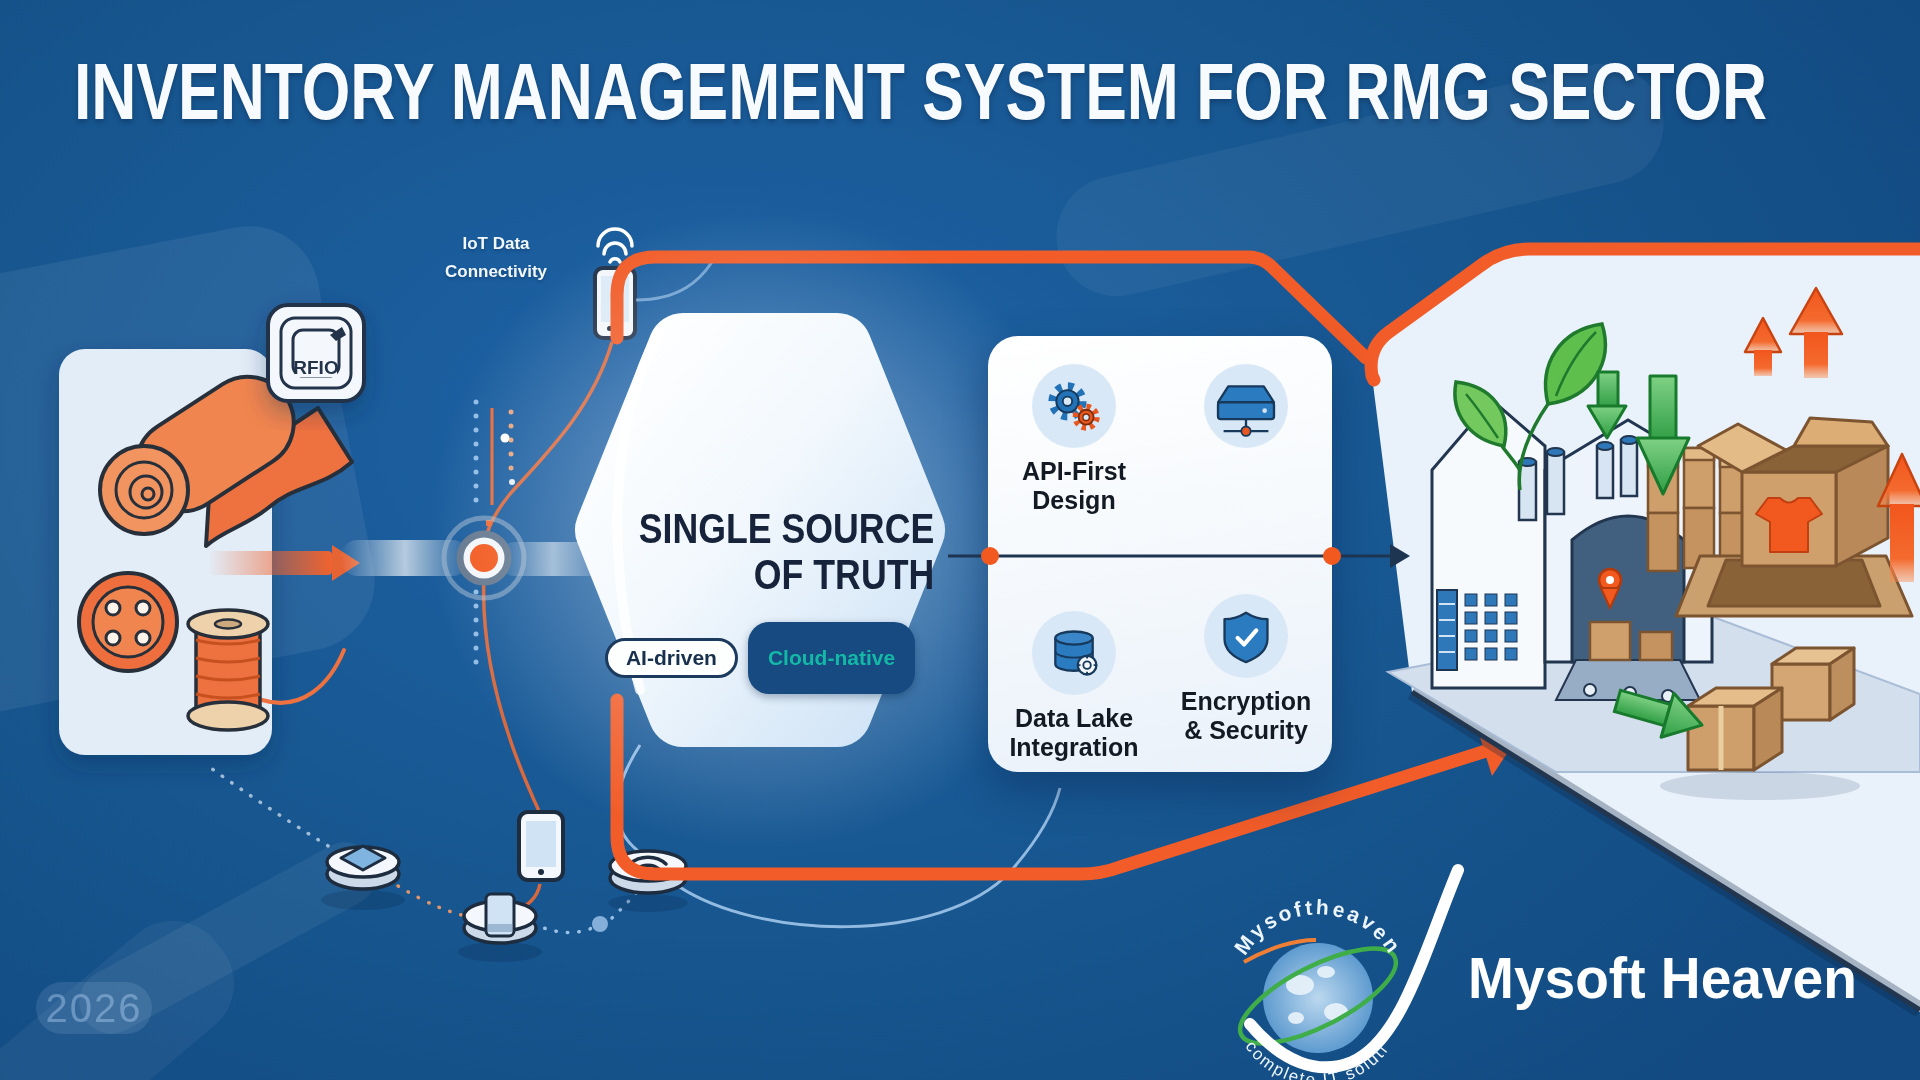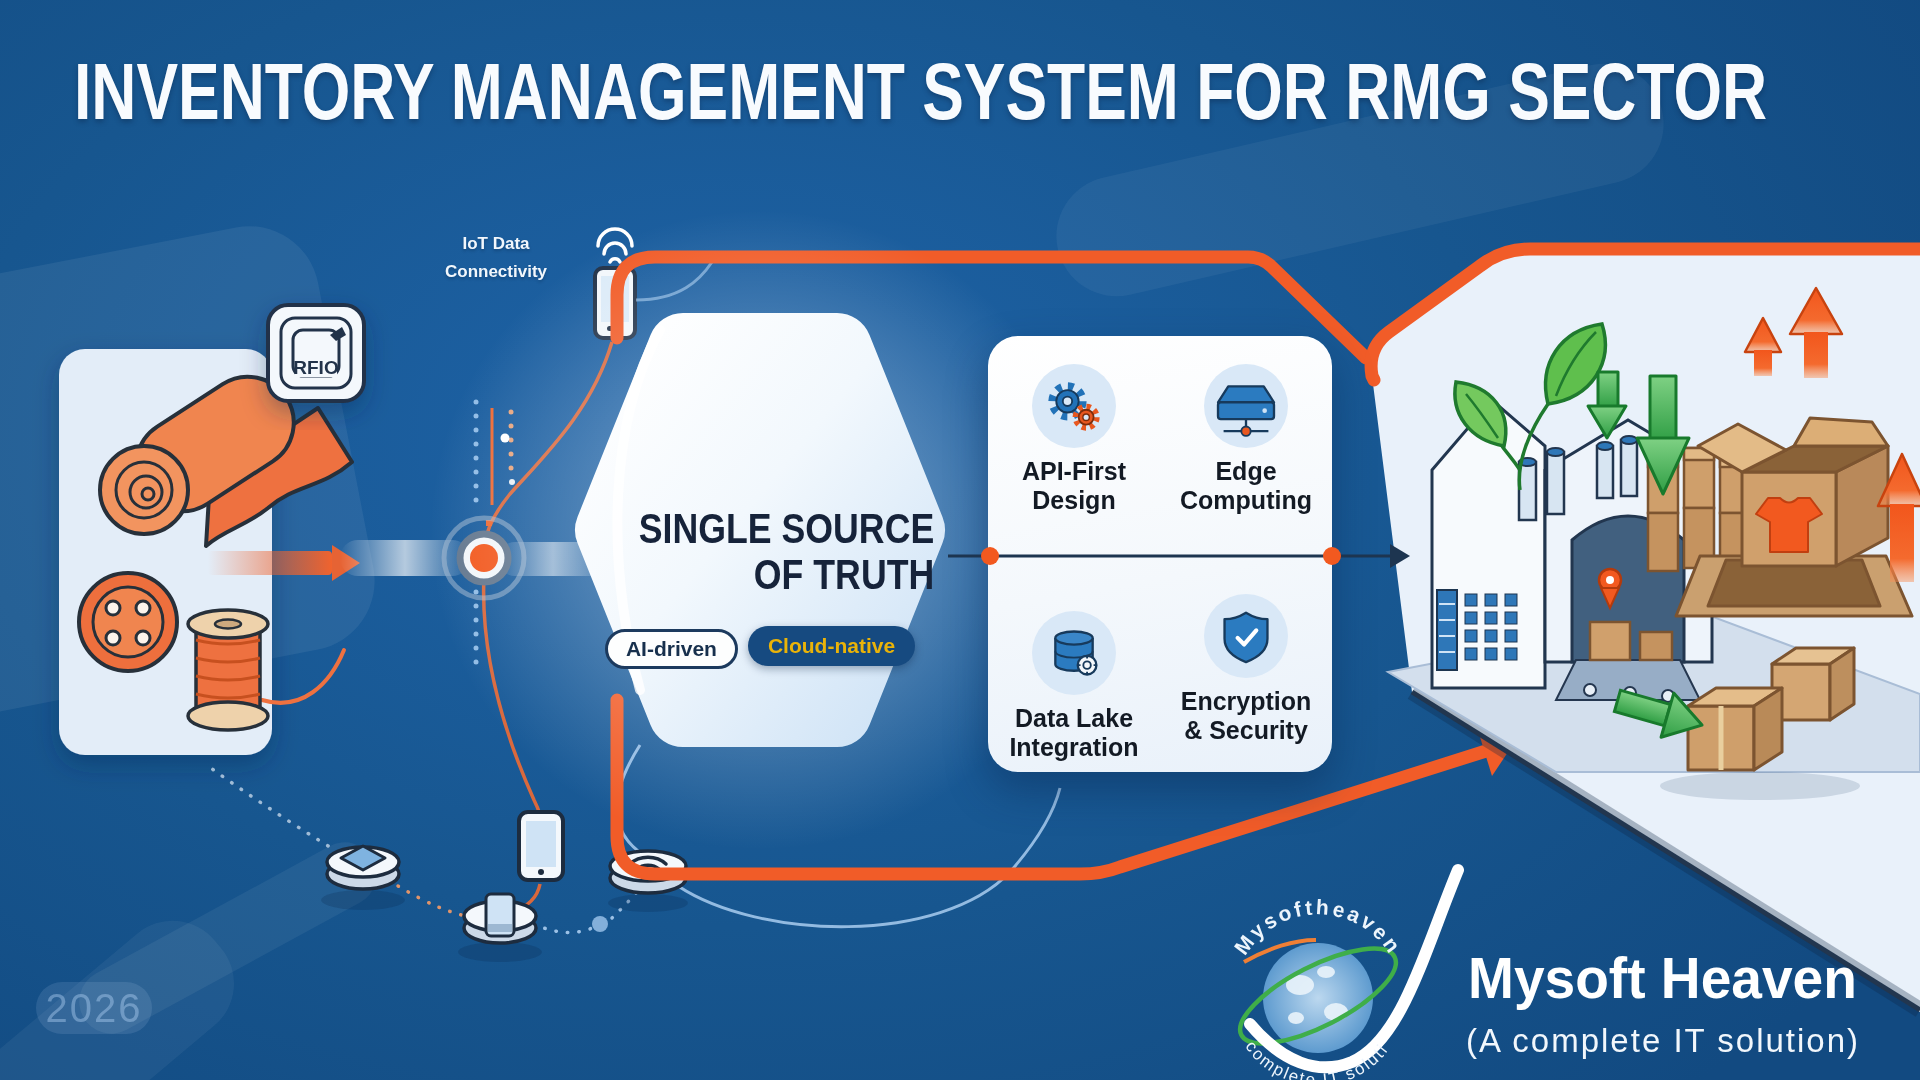--- a/index.html
+++ b/index.html
@@ -12,23 +12,23 @@
   .bgsvg{position:absolute;left:0;top:0;z-index:0;}
   .title{position:absolute;left:74px;top:46px;z-index:4;font-size:80px;font-weight:800;
     color:#f8fbfe;white-space:nowrap;letter-spacing:0;transform:scaleX(.78);transform-origin:left top;
     text-shadow:0 3px 6px rgba(8,30,60,.35);}
   .iot-label{position:absolute;left:380px;top:230px;width:232px;z-index:4;text-align:center;
     color:#f2f7fc;font-size:17px;font-weight:700;line-height:28px;text-shadow:0 2px 3px rgba(8,30,60,.3);}
   .hex-text{position:absolute;left:555px;top:506px;width:410px;z-index:4;text-align:right;}
   .hex-line{font-size:42px;font-weight:800;color:#16233a;line-height:46px;transform:scaleX(.85);}
   .badges{display:flex;justify-content:center;gap:10px;margin-top:24px;align-items:center;}
   .badge-outline{background:#fdfefe;border:3px solid #1c3a5e;border-radius:20px;
-    padding:5px 18px;font-size:21px;font-weight:700;color:#17304d;margin-top:7px;}
-  .badge-solid{background:#164a80;border-radius:21px;padding:8px 20px;
-    font-size:21px;font-weight:700;color:#eab308;box-shadow:0 3px 8px rgba(10,35,70,.35);}
+    padding:5px 18px;font-size:21px;font-weight:700;color:#17304d;}
+  .badge-solid{background:#164a80;border-radius:21px;padding:24px 20px;
+    font-size:21px;font-weight:700;color:#14b8a6;box-shadow:0 3px 8px rgba(10,35,70,.35);}
   .fcard{position:absolute;left:988px;top:336px;width:344px;height:436px;z-index:2;
     border-radius:30px;background:linear-gradient(170deg,#ffffff 0%,#f4f8fc 55%,#e9f1fa 100%);
     box-shadow:0 18px 42px rgba(8,35,75,.40);}
   .fcell{position:absolute;width:172px;text-align:center;}
   .icirc{width:84px;height:84px;border-radius:50%;background:#d9e8f7;margin:0 auto;
     display:flex;align-items:center;justify-content:center;}
   .flabel{font-size:25px;font-weight:700;color:#131a24;line-height:29px;margin-top:9px;}
   .tl-overlay{position:absolute;left:940px;top:526px;z-index:3;}
   .year-pill{position:absolute;left:36px;top:982px;width:116px;height:52px;z-index:4;
     background:rgba(190,218,245,.13);border-radius:26px;display:flex;align-items:center;justify-content:center;
@@ -390,24 +390,20 @@
     <div class="icirc">
       <svg width="90" height="90" viewBox="-45 -45 90 90">
         <polygon points="-30,-4 -19,-21 19,-21 30,-4" fill="#2b7bc0" stroke="#173a5c" stroke-width="2.5" stroke-linejoin="round"></polygon>
         <rect x="-30" y="-4" width="60" height="18" rx="3" fill="#2b7bc0" stroke="#173a5c" stroke-width="2.5"></rect>
         <circle cx="20" cy="5" r="2.5" fill="#cfe3f5"></circle>
         <line x1="0" y1="14" x2="0" y2="27" stroke="#173a5c" stroke-width="2.5"></line>
         <line x1="-24" y1="27" x2="24" y2="27" stroke="#173a5c" stroke-width="2.5"></line>
         <circle cx="0" cy="27" r="5" fill="#e8571f" stroke="#173a5c" stroke-width="2"></circle>
       </svg>
     </div>
-    <div class="flabel">
-          <div>Edge</div>
-          <div>Computing</div>
-        </div>
   </div>
   <div class="fcell" style="left:0;top:275px">
     <div class="icirc">
       <svg width="90" height="90" viewBox="-45 -45 90 90">
         <path d="M -20,-16 V 12 A 20,7 0 0 0 20,12 V -16" fill="#2b7bc0" stroke="#173a5c" stroke-width="2.5"></path>
         <path d="M -20,-2 A 20,7 0 0 0 20,-2" fill="none" stroke="#173a5c" stroke-width="2"></path>
         <ellipse cx="0" cy="-16" rx="20" ry="7" fill="#3a86c8" stroke="#173a5c" stroke-width="2.5"></ellipse>
         <circle cx="14" cy="13" r="10" fill="#f4f8fc" stroke="#173a5c" stroke-width="2.5"></circle>
         <circle cx="14" cy="13" r="4" fill="none" stroke="#173a5c" stroke-width="2"></circle>
         <path d="M 14,6 V 3 M 14,20 V 23 M 7,13 H 4 M 21,13 H 24" stroke="#173a5c" stroke-width="2"></path>
@@ -451,15 +447,14 @@
   <div class="hex-line">OF TRUTH</div>
   <div class="badges">
     <span class="badge-outline">AI-driven</span>
     <span class="badge-solid">Cloud-native</span>
   </div>
 </div>
 
 <div class="year-pill">2026</div>
 
 <div class="brand">Mysoft Heaven</div>
-<div class="tagline">(A complete IT solution)</div>
 
 </div>
 
 </body></html>

